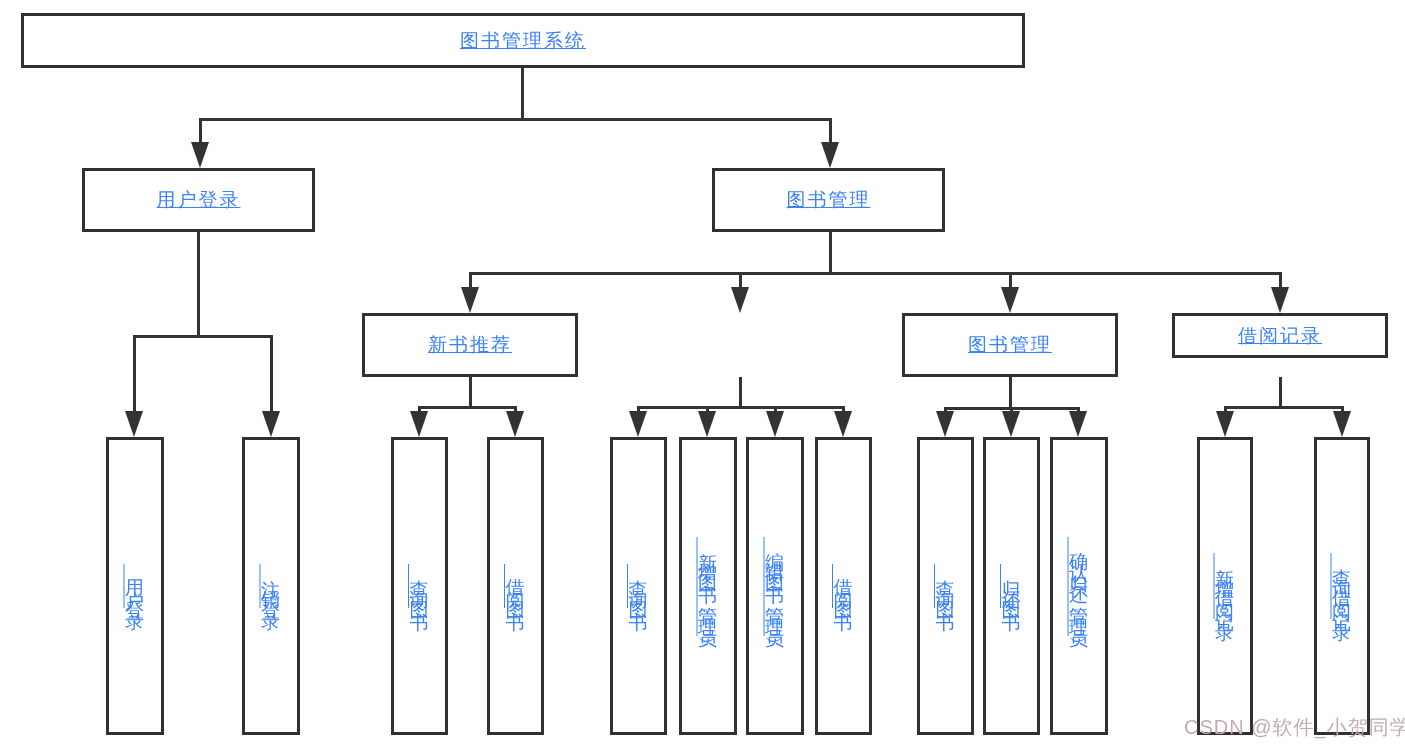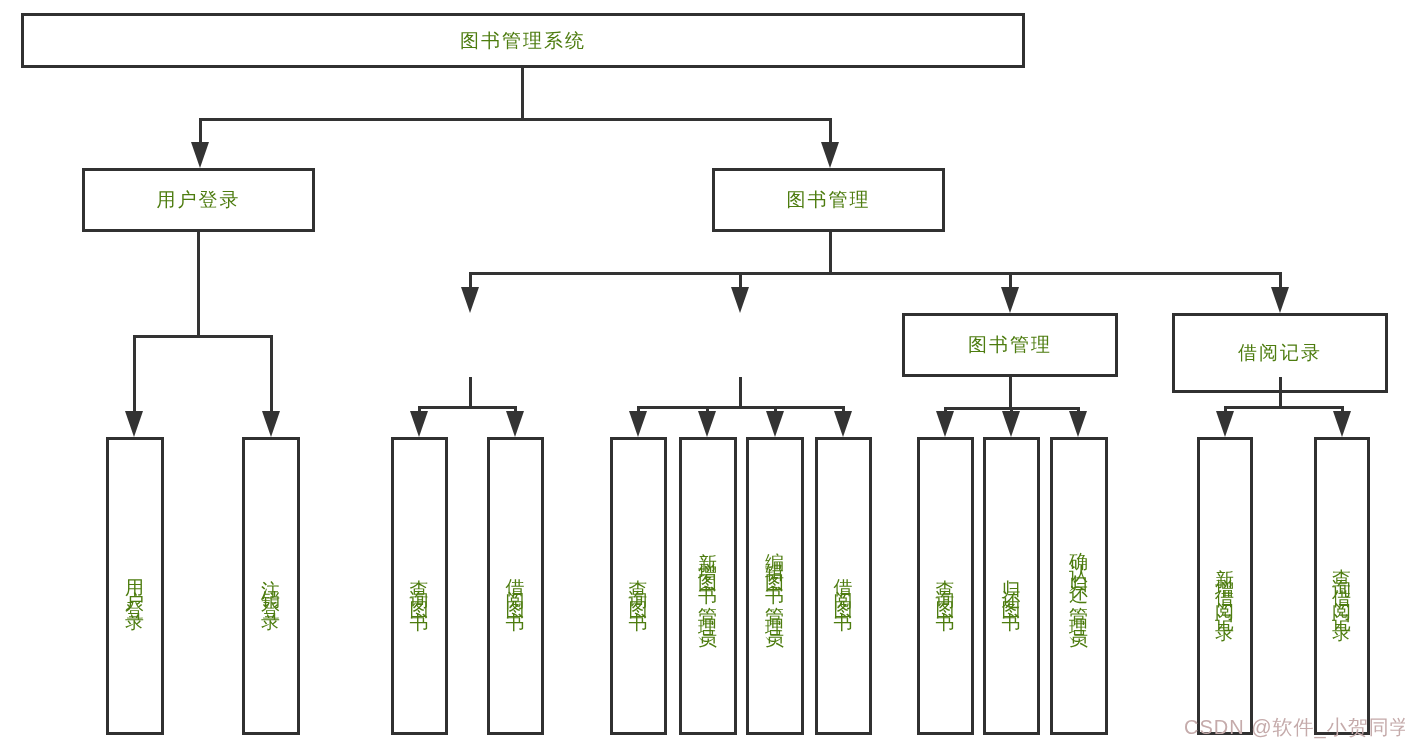--- a/index.html
+++ b/index.html
@@ -16,21 +16,22 @@
     overflow: hidden;
   }
   .node {
     position: absolute;
     box-sizing: border-box;
     background: #ffffff;
     border: 3px solid #313131;
     display: flex;
     align-items: center;
     justify-content: center;
-    color: #4d7c0f;
+    color: #3b82f6;
+    text-decoration: underline;
   }
   .node .hlabel {
     font-size: 19px;
     letter-spacing: 2px;
     white-space: nowrap;
   }
   .node .vlabel {
     writing-mode: vertical-rl;
     text-orientation: mixed;
     font-size: 19px;
@@ -101,24 +102,27 @@
   <div class="lh" style="left:469px; top:272px; width:812px;"></div>
   <div class="lv" style="left:469px; top:272px; height:18px;"></div>
   <div class="arrow" style="left:461px; top:287px;"></div>
   <div class="lv" style="left:739px; top:272px; height:18px;"></div>
   <div class="arrow" style="left:731px; top:287px;"></div>
   <div class="lv" style="left:1009px; top:272px; height:18px;"></div>
   <div class="arrow" style="left:1001px; top:287px;"></div>
   <div class="lv" style="left:1279px; top:272px; height:18px;"></div>
   <div class="arrow" style="left:1271px; top:287px;"></div>
 
+  <div class="node" style="left:362px; top:313px; width:216px; height:64px;">
+    <span class="hlabel">新书推荐</span>
+  </div>
   <div class="node" style="left:902px; top:313px; width:216px; height:64px;">
     <span class="hlabel">图书管理</span>
   </div>
-  <div class="node" style="left:1172px; top:313px; width:216px; height:80px;">
+  <div class="node" style="left:1172px; top:313px; width:216px; height:45px;">
     <span class="hlabel">借阅记录</span>
   </div>
 
   <div class="lv" style="left:469px; top:377px; height:29px;"></div>
   <div class="lh" style="left:418px; top:406px; width:99px;"></div>
   <div class="lv" style="left:418px; top:406px; height:10px;"></div>
   <div class="arrow" style="left:410px; top:411px;"></div>
   <div class="lv" style="left:514px; top:406px; height:10px;"></div>
   <div class="arrow" style="left:506px; top:411px;"></div>
 

